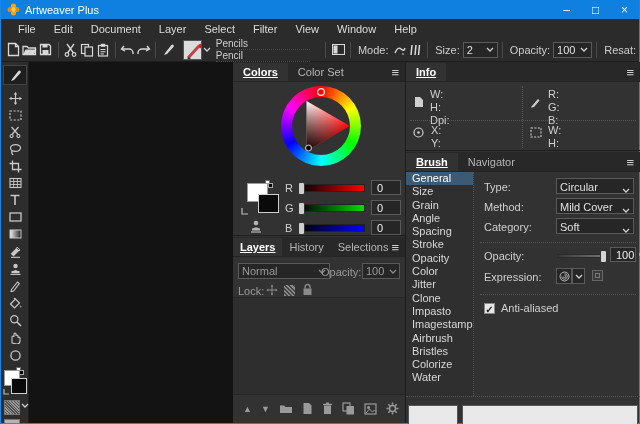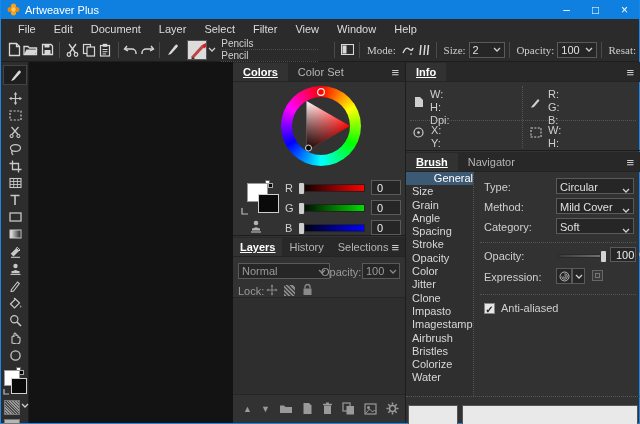--- a/index.html
+++ b/index.html
@@ -17,21 +17,21 @@
   .caption .cbtn { width:29px; height:19px; color:#fff; display:flex; align-items:center; justify-content:center; font-size:12px; line-height:1; }
 
   
   .menubar { position:absolute; left:0; top:19px; width:100%; height:19px; background:#2b2b2b; display:flex; align-items:center; padding-left:8px; }
   .menu-item { padding:0 9px; color:#dcdcdc;text-align:center; }
 
   
   .toolbar { position:absolute; left:0; top:38px; width:100%; height:24px; background:#2b2b2b; border-bottom:1px solid #1d1d1d; display:flex; align-items:center; }
   .tbtn { width:20px; height:20px; display:flex; align-items:center; justify-content:center; }
   .tsep { width:1px; height:16px; background:#4a4a4a; margin:0 4px; }
-  .tlabel { color:#cfcfcf; margin:0 3px; white-space:nowrap;font-family:Liberation Serif, serif; }
+  .tlabel { color:#cfcfcf; margin:0 3px; white-space:nowrap; }
   .dd { background:#262626; border:1px solid #5a5a5a; height:16px; display:flex; align-items:center; padding:0 3px; color:#e0e0e0; }
   .dd .chev { margin-left:auto; padding-left:5px; }
   .chevsvg { display:block; }
   .brush-preview { width:24px; height:20px; background:#dcdcdc; border:1px solid #555; position:relative; overflow:hidden; }
   .brush-names { display:flex; flex-direction:column; justify-content:space-between; margin-left:4px; width:118px; }
   .brush-names span { font-size:10px; line-height:11px; color:#d0d0d0; border-bottom:1px dotted #4d4d4d; }
 
   
   .main { position:absolute; left:0; top:62px; width:638px; height:361px; }
   .toolstrip { position:absolute; left:0; top:0; width:28px; height:361px; background:#2d2d2d; border-right:1px solid #1d1d1d; }
@@ -66,21 +66,21 @@
 
   
   .rightcol { position:absolute; left:404px; top:0; width:234px; height:361px; background:#323232; border-left:1px solid #1d1d1d; }
   .info-cell { position:absolute; display:flex; gap:6px; }
   .info-cell .lbl-col { display:flex; flex-direction:column; gap:1px; color:#cfcfcf; }
   .vdiv { position:absolute; left:116px; top:24px; width:1px; height:62px; border-left:1px dotted #555; }
   .hdiv-info { position:absolute; left:4px; top:58px; width:226px; border-top:1px dotted #555; }
 
   .cats { position:absolute; left:0; top:20px; width:68px; height:224px; background:#2f2f2f; border-right:1px dotted #555; }
   .cat { height:13.3px; line-height:13.3px; padding-left:6px; color:#d8d8d8; white-space:nowrap; }
-  .cat.sel { background:#3d5a74; color:#fff;text-align:right; }
+  .cat.sel { background:#3d5a74; color:#fff; }
   .props { position:absolute; left:68px; top:20px; width:166px; height:224px; }
   .plabel { color:#cfcfcf; }
   .pdd { position:absolute; width:78px; height:16px;align-items:flex-end; }
   .dotted-sep { position:absolute; border-top:1px dotted #555; }
   .checkbox { width:11px; height:11px; background:#e6e6e6; border:1px solid #888; color:#222; font-size:10px; line-height:11px; text-align:center; font-weight:bold; }
 
   .previews { position:absolute; left:0; top:244px; width:234px; height:117px; border-top:1px dotted #555; }
   .pv { position:absolute; top:8px; background:#e9e9e9; border:1px solid #555; }
   svg { display:block; }
 </style>

